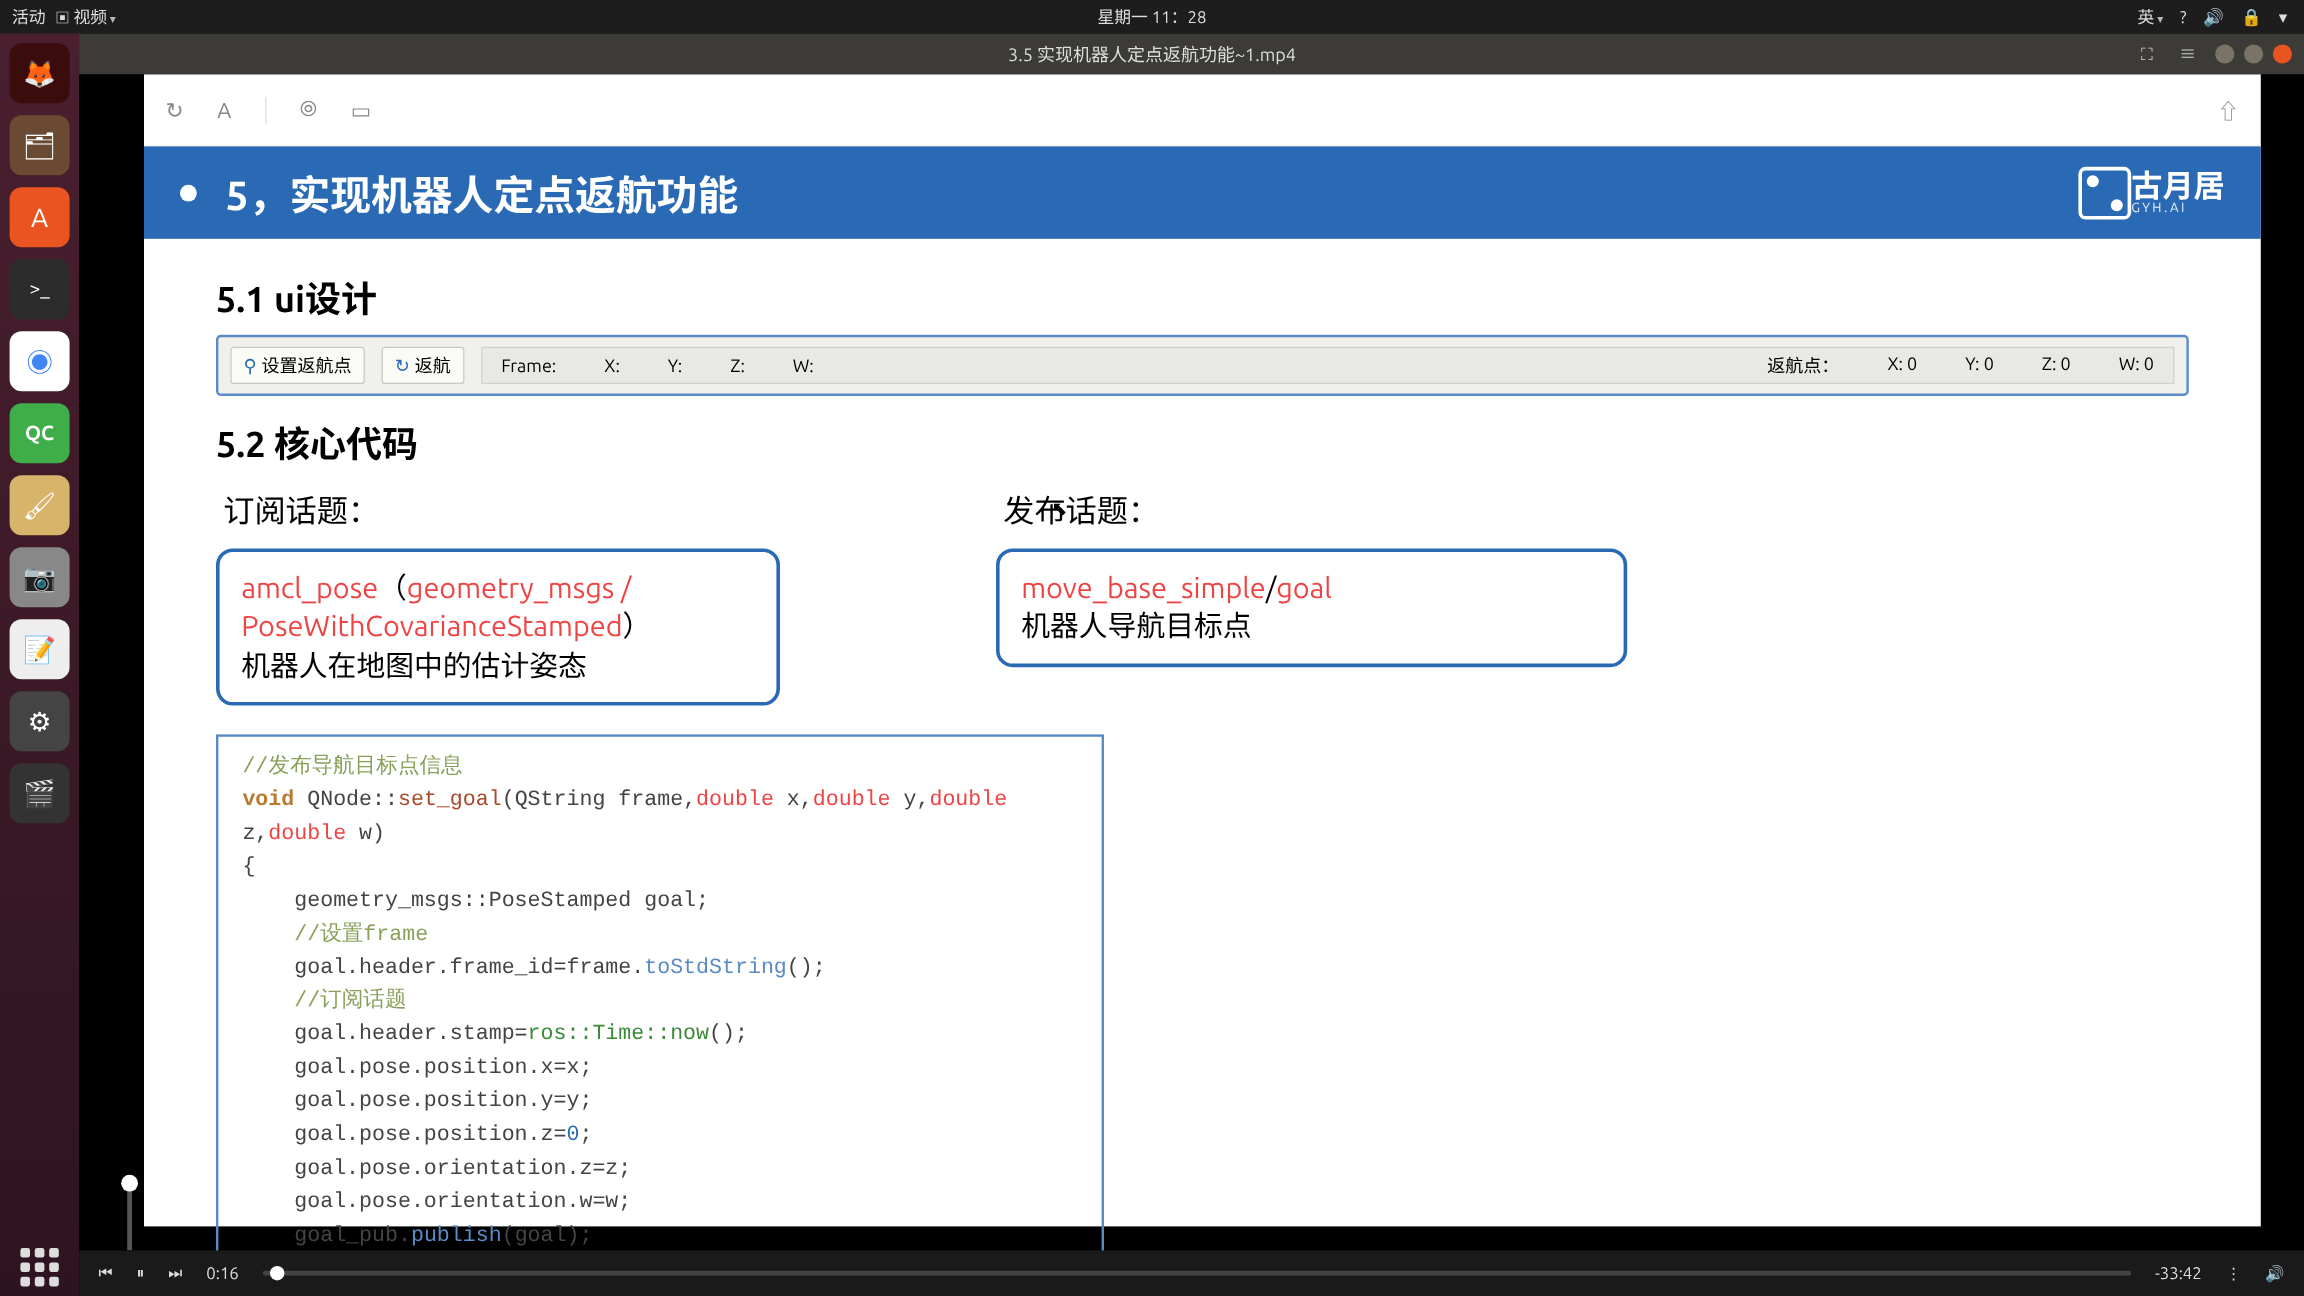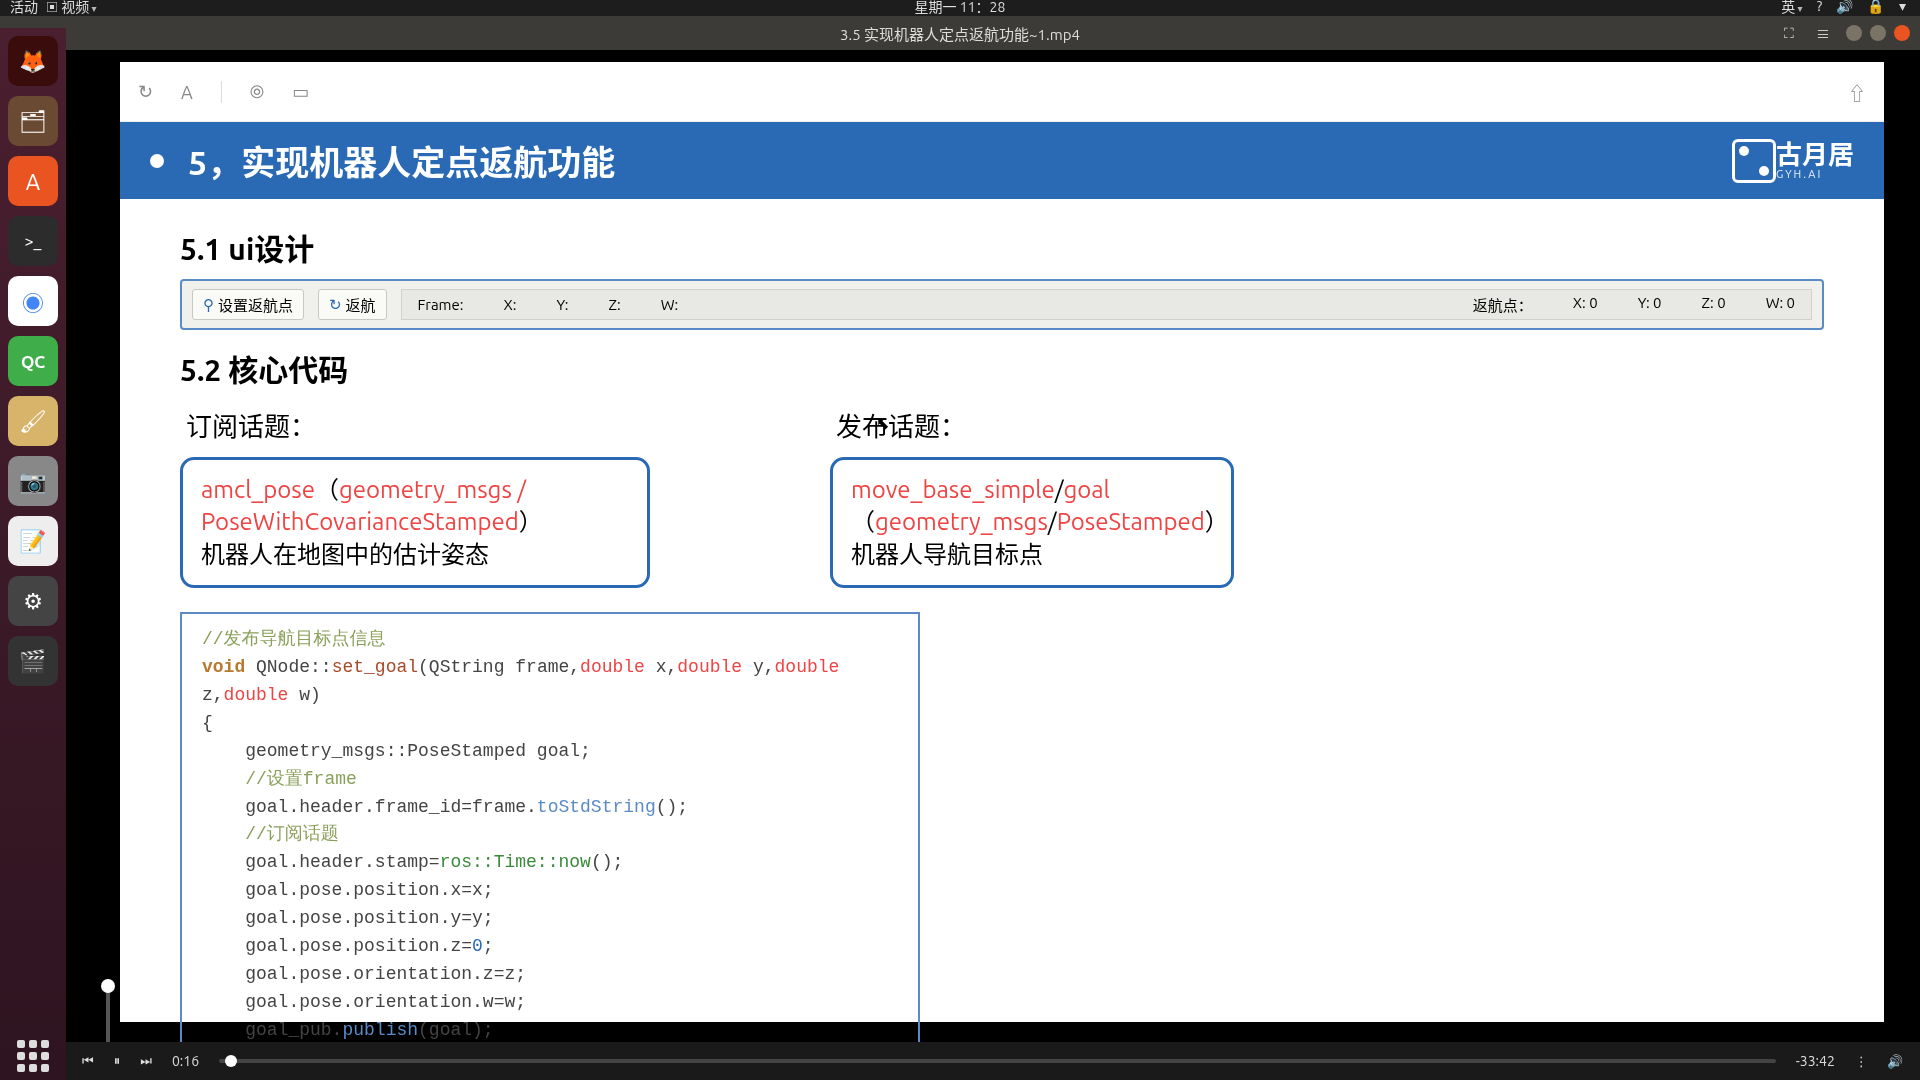--- a/index.html
+++ b/index.html
@@ -1,19 +1,19 @@
 <!DOCTYPE html>
 <html><head>
 <meta charset="utf-8">
 <style>
 * { margin: 0; padding: 0; box-sizing: border-box; }
 body { font-family: "Ubuntu", "Noto Sans CJK SC", sans-serif; background: #000; width: 1920px; height: 1080px; overflow: hidden; position: relative; }
 
 
-.topbar { background: #1d1d1d; color: #ddd; height: 16px; display: flex; align-items: flex-end; font-size: 14px; position: relative; }
+.topbar { background: #1d1d1d; color: #ddd; height: 28px; display: flex; align-items: center; font-size: 14px; position: relative; }
 .topbar .left { display: flex; align-items: center; gap: 8px; padding-left: 10px; }
 .topbar .center { position: absolute; left: 50%; transform: translateX(-50%); }
 .topbar .right { margin-left: auto; display: flex; align-items: center; gap: 14px; padding-right: 14px; }
 .topbar .dd::after { content: " ▾"; font-size: 10px; opacity: .8; }
 .tri-icon { font-size: 12px; }
 
 
 .winbar { background: #3c3b37; color: #ddd; height: 34px; display: flex; align-items: center; justify-content: center; position: relative; font-size: 15px; }
 .winbar .back { position: absolute; left: 10px; width: 26px; height: 26px; display: flex; align-items: center; justify-content: center; color: #ddd; font-size: 18px; }
 .winbar .rbtns { position: absolute; right: 10px; display: flex; align-items: center; gap: 8px; }
@@ -54,21 +54,21 @@
 .slide { padding: 16px 60px; color: #000; }
 .h51 { font-size: 30px; font-weight: bold; padding: 10px 0; }
 .uibox { border: 2px solid #5a8bc7; border-radius: 4px; padding: 8px 10px; display: flex; align-items: center; gap: 14px; margin-bottom: 10px; background: #f0f0ec; }
 .uibox .pill { background: #fafaf7; border: 1px solid #c8c8c4; border-radius: 3px; padding: 4px 10px; font-size: 15px; display: flex; align-items: center; gap: 4px; }
 .uibox .readouts { flex: 1; display: flex; align-items: center; background: #e8e8e4; border: 1px solid #d0d0cc; font-size: 15px; padding: 4px 16px; gap: 93px; }
 .uibox .ro-group { display: flex; gap: 40px; }
 .h52 { font-size: 30px; font-weight: bold; padding: 6px 0 10px; }
 .cols { display: flex; gap: 180px; }
 .col h3 { font-size: 26px; font-weight: normal; padding: 6px 6px 14px; }
 .topic-box { border: 3px solid #2a6ab5; border-radius: 14px; padding: 14px 18px; font-size: 24px; line-height: 1.35; width: 470px; }
-.topic-box.w2 { width: 404px; }
+.topic-box.w2 { width: 526px; }
 .bl { color: #ef4444; }
 .desc { color: #000; }
 
 
 .codebox { border: 2px solid #5a8bc7; margin-top: 24px; padding: 12px 20px; font-family: "Courier New", monospace; font-size: 18px; line-height: 1.55; color: #444; width: 740px; }
 .c-cmt { color: #8aa05a; }
 .c-kw { color: #b87a2e; font-weight: bold; }
 .c-fn { color: #a84a2a; }
 .c-ty { color: #ef4444; }
 .c-num { color: #2a6ab5; }
@@ -210,21 +210,20 @@
           <div class="topic-box">
             <div><span class="bl">amcl_pose</span><span>（</span><span class="bl">geometry_msgs</span><span class="bl"> / </span></div>
             <div><span class="bl">PoseWithCovarianceStamped</span><span>）</span></div>
             <div class="desc">机器人在地图中的估计姿态</div>
           </div>
         </div>
         <div class="col">
           <h3>发布话题：</h3>
           <div class="topic-box w2">
             <div><span class="bl">move_base_simple</span><span>/</span><span class="bl">goal</span></div>
-            <div><span>（</span><span class="bl">geometry_msgs</span><span>/</span><span class="bl">PoseStamped</span><span>）</span></div>
             <div class="desc">机器人导航目标点</div>
           </div>
         </div>
       </div>
 
       <div class="codebox">
         <div class="c-cmt">//发布导航目标点信息</div>
         <div><span class="c-kw">void</span><span> QNode::</span><span class="c-fn">set_goal</span><span>(QString frame,</span><span class="c-ty">double</span><span> x,</span><span class="c-ty">double</span><span> y,</span><span class="c-ty">double</span><span> z,</span><span class="c-ty">double</span><span> w)</span></div>
         <div>{</div>
         <div style="white-space:pre">    geometry_msgs::PoseStamped goal;</div>

